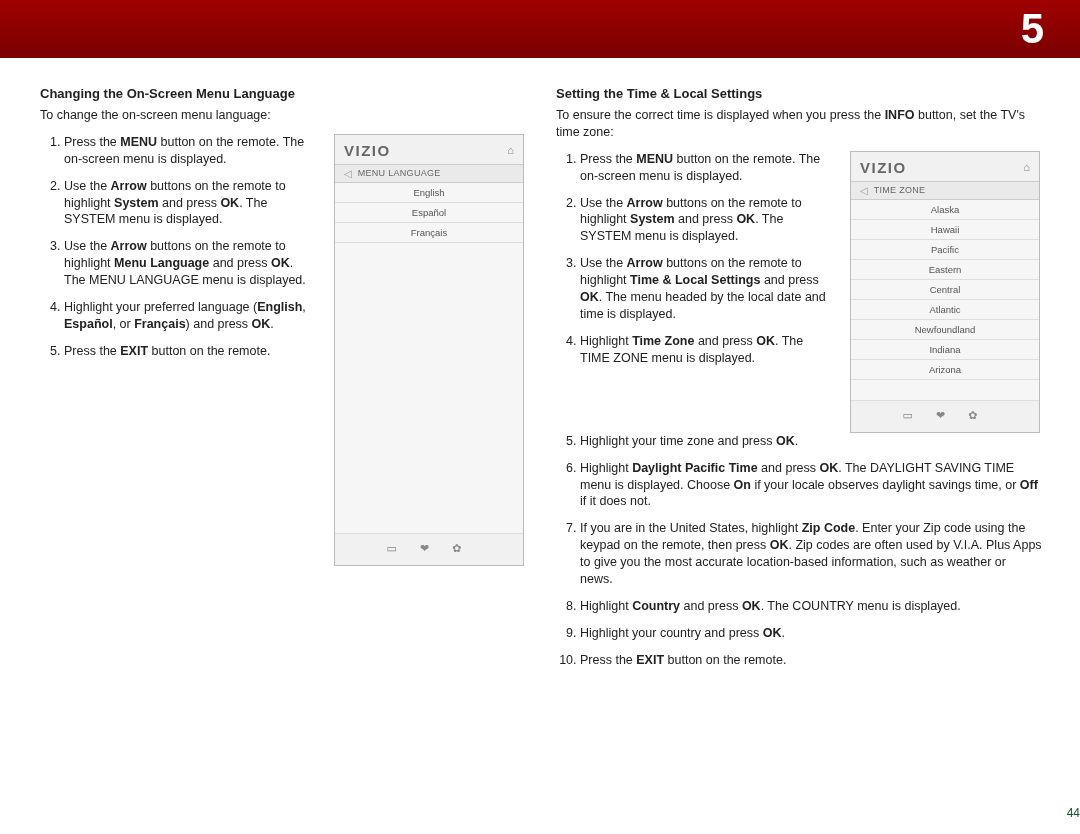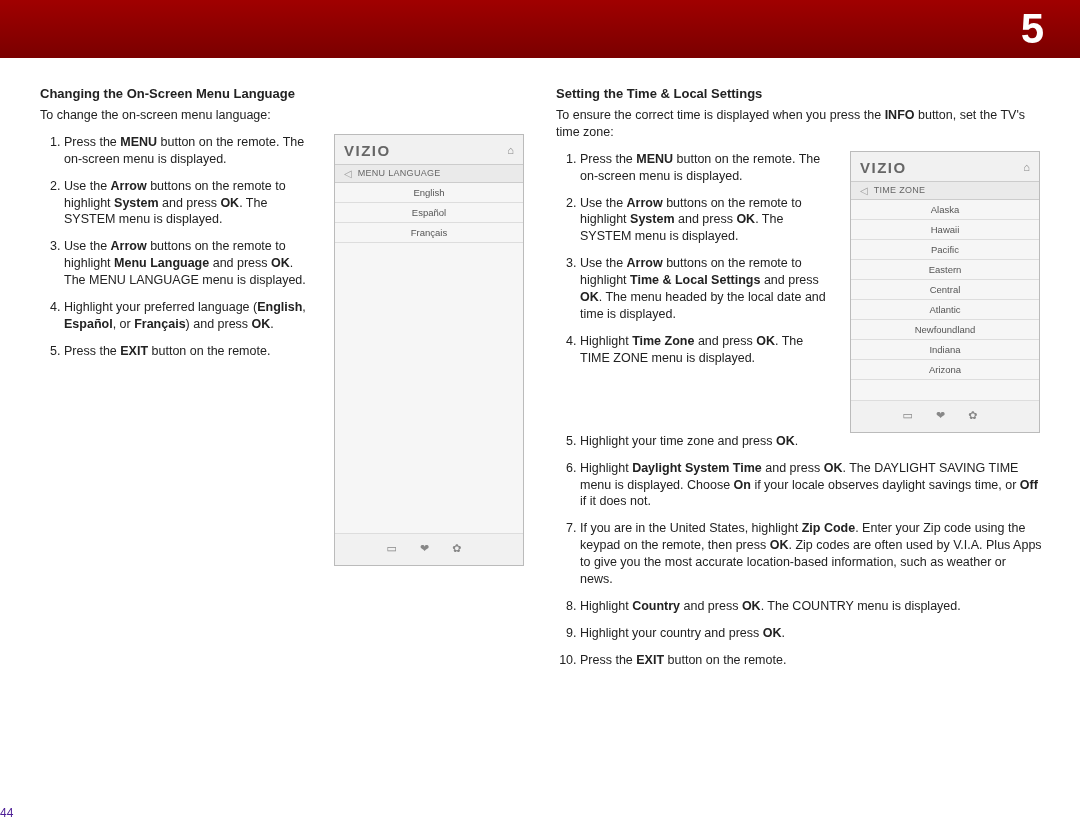--- a/index.html
+++ b/index.html
@@ -90,24 +90,24 @@
     padding: 8px 0 10px 0;
     letter-spacing: 10px;
     color: #888;
     font-size: 11px;
     border-top: 1px solid #ddd;
     background: #f1f1f1;
   }
   .page-num {
     position: absolute;
     bottom: 14px;
-    left: 0; right: 12px;
-    text-align: left;
+    left: 0; right: 0;
+    text-align: right;
     font-size: 12px;
-    color: #4c1d95;
+    color: #14532d;
   }
   b { font-weight: bold; }
 </style>
 </head>
 <body>
 
 <div class="top-band">
   <span>5</span>
 </div>
 
@@ -182,21 +182,21 @@
             <div class="osd-item">Indiana</div>
             <div class="osd-item">Arizona</div>
           </div>
         <div class="osd-fill-tz"></div>
         <div class="osd-footer">▭ ❤ ✿</div>
       </div>
     </div>
 
     <ol start="5">
         <li>Highlight your time zone and press <b>OK</b>.</li>
-        <li>Highlight <b>Daylight System Time</b> and press <b>OK</b>. The DAYLIGHT SAVING TIME menu is displayed. Choose <b>On</b> if your locale observes daylight savings time, or <b>Off</b> if it does not.</li>
+        <li>Highlight <b>Daylight Pacific Time</b> and press <b>OK</b>. The DAYLIGHT SAVING TIME menu is displayed. Choose <b>On</b> if your locale observes daylight savings time, or <b>Off</b> if it does not.</li>
         <li>If you are in the United States, highlight <b>Zip Code</b>. Enter your Zip code using the keypad on the remote, then press <b>OK</b>. Zip codes are often used by V.I.A. Plus Apps to give you the most accurate location-based information, such as weather or news.</li>
         <li>Highlight <b>Country</b> and press <b>OK</b>. The COUNTRY menu is displayed.</li>
         <li>Highlight your country and press <b>OK</b>.</li>
         <li>Press the <b>EXIT</b> button on the remote.</li>
       </ol>
   </div>
 
 </div>
 
 <div class="page-num">44</div>

